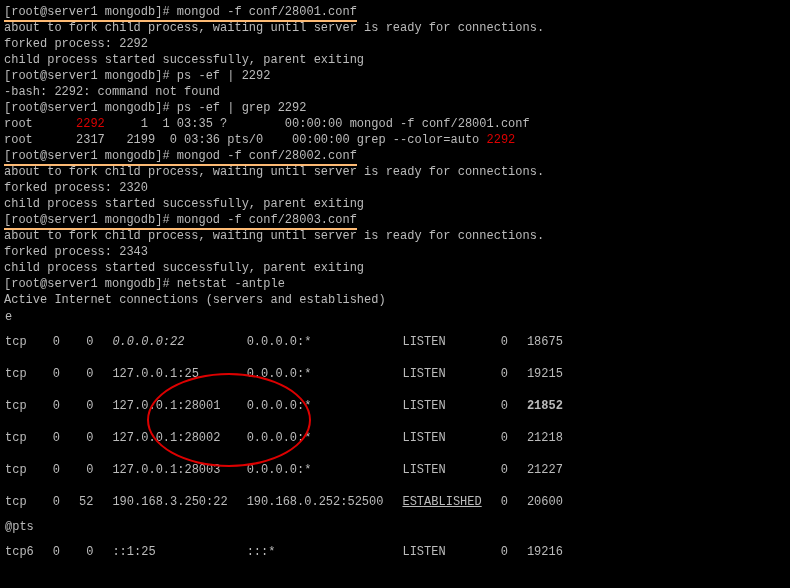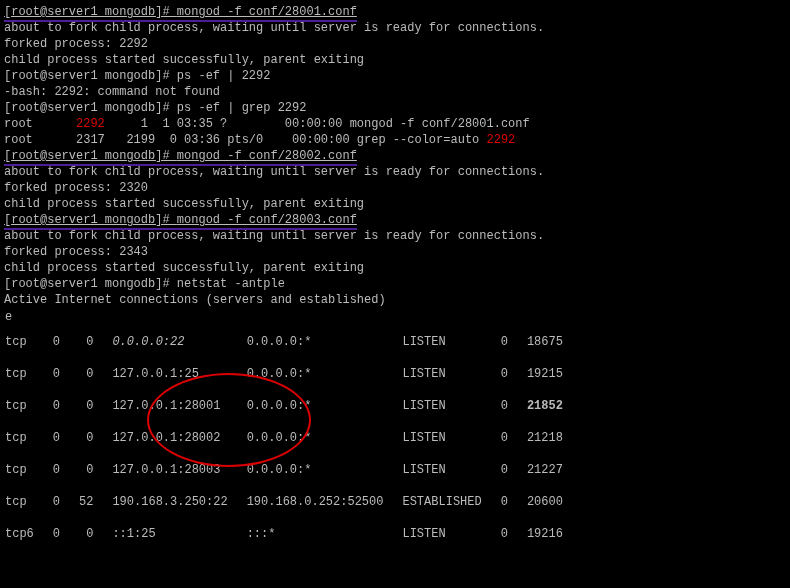--- a/index.html
+++ b/index.html
@@ -12,23 +12,22 @@
       padding: 4px;
       width: 790px;
       box-sizing: border-box;
     }
     .line {
       white-space: pre;
       position: relative;
     }
     .red { color: #d00; }
     .underline-red {
-      border-bottom: 2px solid #4c1d95;
+      border-bottom: 2px solid #fdba74;
       padding-bottom: 1px;
-      text-decoration: underline;
     }
     .circle {
       position: absolute;
       border: 2px solid #d00;
       border-radius: 50%;
       pointer-events: none;
     }
     table.net {
       border-collapse: collapse;
       font-family: inherit;
@@ -124,23 +123,26 @@
           <td style="padding-top: 8px; padding-bottom: 8px;">LISTEN</td>
           <td style="padding-top: 8px; padding-bottom: 8px;">0</td>
           <td style="padding-top: 8px; padding-bottom: 8px;">21227</td>
         </tr>
         <tr>
           <td style="padding-top: 8px; padding-bottom: 8px;">tcp</td>
           <td style="text-align: right; padding-top: 8px; padding-bottom: 8px;">0</td>
           <td style="text-align: left; padding-top: 8px; padding-bottom: 8px;">52</td>
           <td style="padding-top: 8px; padding-bottom: 8px;">190.168.3.250:22</td>
           <td style="padding-top: 8px; padding-bottom: 8px;">190.168.0.252:52500</td>
-          <td style="padding-top: 8px; padding-bottom: 8px;">ESTABLISHED</td>
+          <td style="padding-top: 8px; padding-bottom: 8px; text-decoration: underline;">ESTABLISHED</td>
           <td style="padding-top: 8px; padding-bottom: 8px;">0</td>
           <td style="padding-top: 8px; padding-bottom: 8px;">20600</td>
+        </tr>
+        <tr>
+          <td colspan="8">@pts</td>
         </tr>
         <tr>
           <td style="padding-top: 8px; padding-bottom: 8px;">tcp6</td>
           <td style="text-align: right; padding-top: 8px; padding-bottom: 8px;">0</td>
           <td style="text-align: right; padding-top: 8px; padding-bottom: 8px;">0</td>
           <td style="padding-top: 8px; padding-bottom: 8px;">::1:25</td>
           <td style="padding-top: 8px; padding-bottom: 8px;">:::*</td>
           <td style="padding-top: 8px; padding-bottom: 8px;">LISTEN</td>
           <td style="padding-top: 8px; padding-bottom: 8px;">0</td>
           <td style="padding-top: 8px; padding-bottom: 8px;">19216</td>

